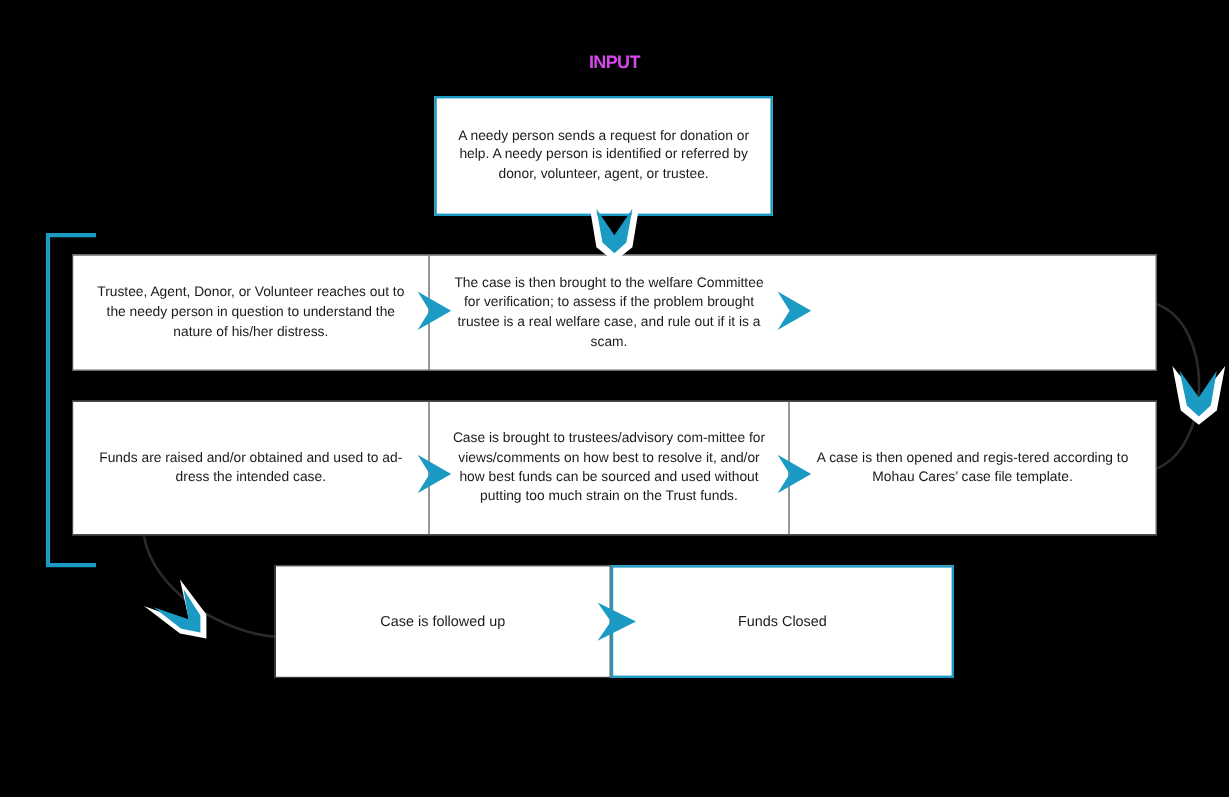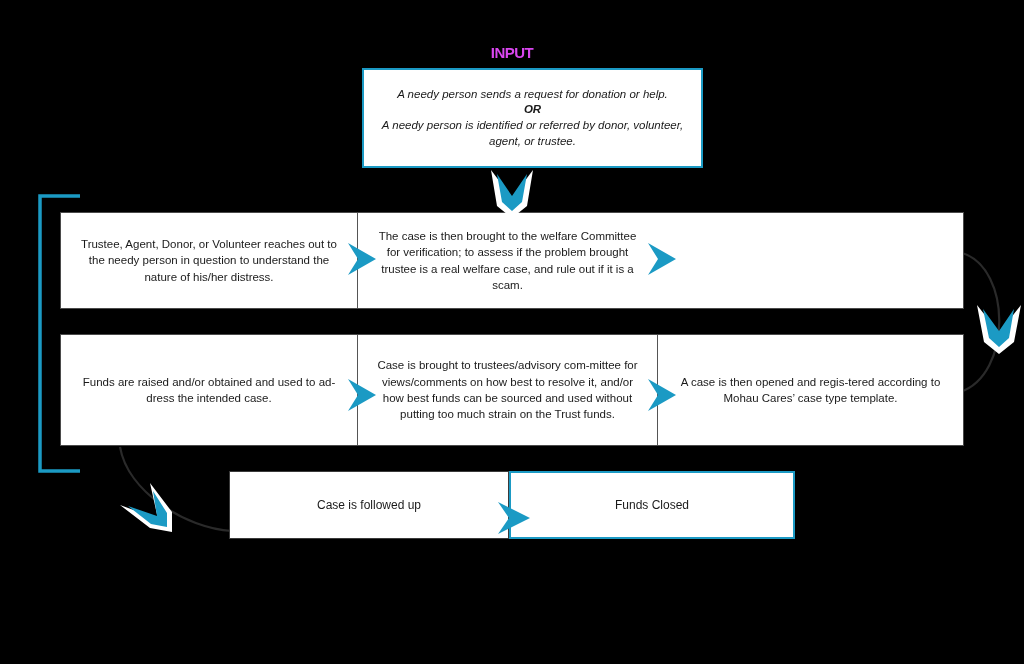--- a/index.html
+++ b/index.html
@@ -43,25 +43,24 @@
     line-height: 1.35;
     text-align: center;
   }
   .box .txt {
     padding: 0 10px;
     width: 100%;
   }
 
   #input-box {
     left: 362px;
-    top: 68px;
-    width: 341px;
+    top: 80px;
+    width: 282px;
     height: 100px;
     border: 2px solid #1B9AC4;
-    font-style: italic;
   }
   #input-box .txt { padding: 0 8px; }
   #input-box .or { font-weight: bold; display: block; }
 
   
   .row-strip {
     position: absolute;
     background: #FFFFFF;
     border: 1.5px solid #4a4a4a;
     box-sizing: border-box;
@@ -83,21 +82,21 @@
   }
   .cell + .cell { border-left: 1.4px solid #555; }
   .c1 { width: 296px; }
   .c2 { width: 300px; }
   .c3 { flex: 1; }
 
   
   #row3 {
     position: absolute;
     left: 229px; top: 471px;
-    width: 566px; height: 68px;
+    width: 566px; height: 94px;
     display: flex;
     box-sizing: border-box;
   }
   .cell-followup {
     width: 280px;
     background: #FFFFFF;
     border: 1.5px solid #3a3a3a;
     box-sizing: border-box;
     display: flex; align-items: center; justify-content: center;
     font-size: 12px; color: #1a1a1a;
@@ -135,34 +134,33 @@
     <path d="M 962 253 C 1012 268 1012 375 960 392" fill="none" stroke="#2a2a2a" stroke-width="2.2"></path>
 
     <path d="M 120 447 C 128 492 185 528 232 531" fill="none" stroke="#2a2a2a" stroke-width="2.2"></path>
   </svg>
 
   <div class="input-title">INPUT</div>
 
   <div class="box" id="input-box">
     <div class="txt">
       <span>A needy person sends a request for donation or help.</span>
-      <span class="or">OR</span>
       <span>A needy person is identified or referred by donor, volunteer, agent, or trustee.</span>
     </div>
   </div>
 
   <div class="row-strip" id="row1">
     <div class="cell c1">Trustee, Agent, Donor, or Volunteer reaches out to the needy person in question to understand the nature of his/her distress.</div>
     <div class="cell c2">The case is then brought to the welfare Committee for verification; to assess if the problem brought trustee is a real welfare case, and rule out if it is a scam.</div>
   </div>
 
   <div class="row-strip" id="row2">
     <div class="cell c1">Funds are raised and/or obtained and used to ad-dress the intended case.</div>
     <div class="cell c2">Case is brought to trustees/advisory com-mittee for views/comments on how best to resolve it, and/or how best funds can be sourced and used without putting too much strain on the Trust funds.</div>
-    <div class="cell c3">A case is then opened and regis-tered according to Mohau Cares’ case type template.</div>
+    <div class="cell c3">A case is then opened and regis-tered according to Mohau Cares’ case file template.</div>
   </div>
 
   <div id="row3">
     <div class="cell-followup">Case is followed up</div>
     <div class="cell-closed">Funds Closed</div>
   </div>
 
   <svg class="layer over" viewBox="0 0 1024 664">
 
     <g>

